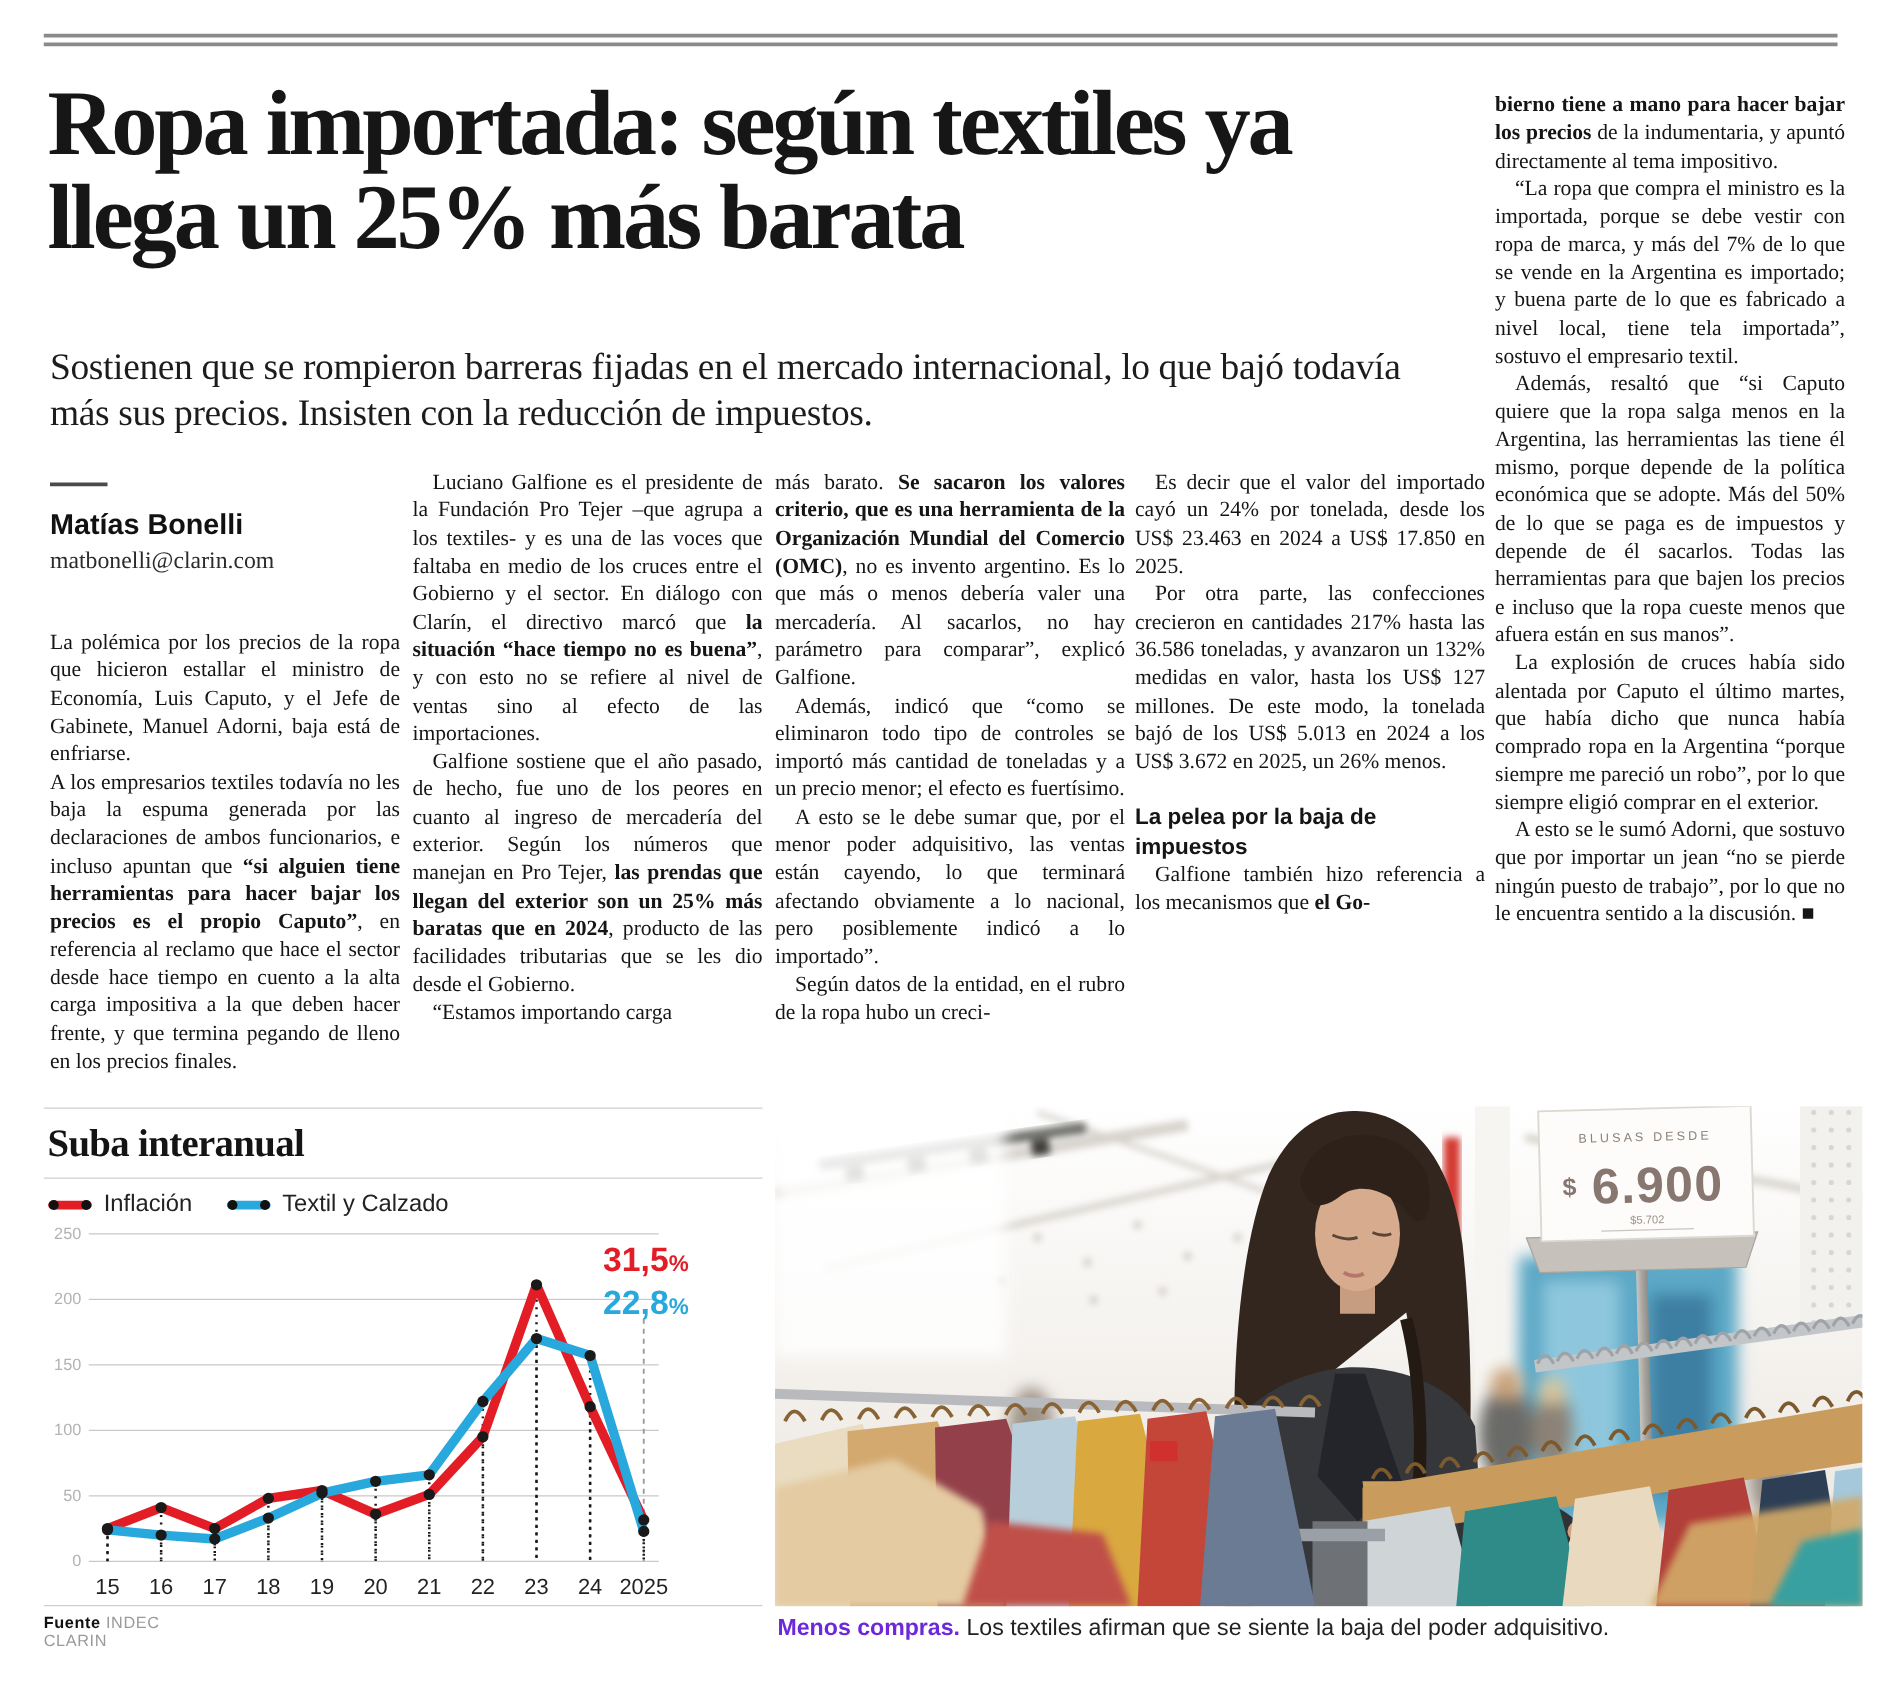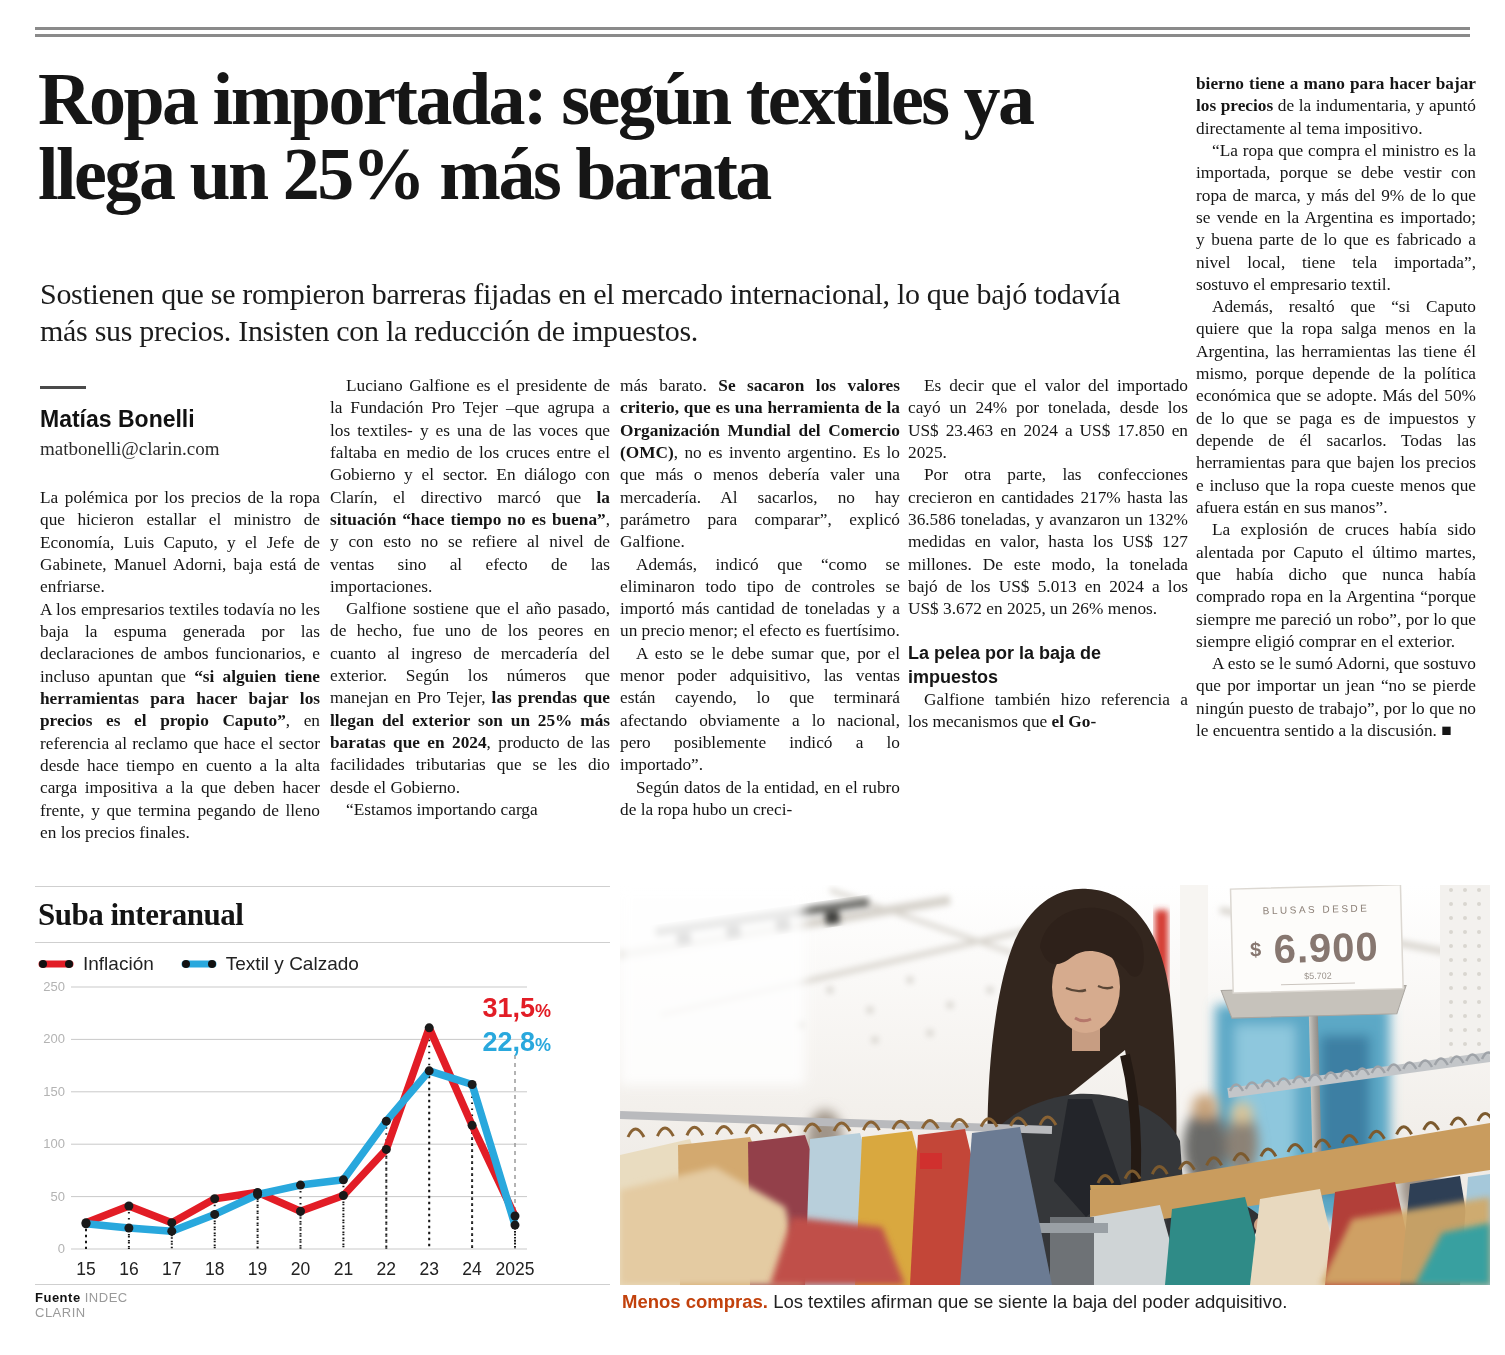--- a/index.html
+++ b/index.html
@@ -12,34 +12,34 @@
             letter-spacing:-2.5px;color:#161616;}
   #subhead{left:40px;top:276px;width:1120px;font-size:30px;line-height:1.22;color:#1c1c1c;letter-spacing:-0.3px;}
   .col{position:absolute;width:280px;overflow:hidden;font-size:17.3px;line-height:1.29;text-align:justify;}
   .col p{margin:0;}
   .col p.ind{text-indent:16px;}
   .col p.spc{margin-top:22px;}
   .col p.phead{font-family:"Liberation Sans",sans-serif;font-size:18px;font-weight:bold;text-align:left;}
   #byline-rule{width:46px;height:3px;background:#4a4a4a;margin:6px 0 16px 0;}
   #byline-author{font-family:"Liberation Sans",sans-serif;font-weight:bold;font-size:23px;color:#111;}
   #byline-email{font-size:19px;color:#2b2b2b;margin-top:2px;}
-  #byline-wrap{margin-bottom:26px;}
+  #byline-wrap{margin-bottom:42px;}
   
   #chart-block{left:35px;top:886px;width:575px;height:434px;}
   #chart-title{font-weight:bold;font-size:31px;letter-spacing:-0.5px;color:#141414;margin:10px 0 0 3px;}
   #chart-legend{display:flex;gap:26px;align-items:center;margin:10px 0 0 2px;
                 font-family:"Liberation Sans",sans-serif;font-size:19px;color:#222;text-align:right;}
   .leg-item{display:flex;align-items:center;gap:8px;}
   #chart-foot{position:absolute;left:0;right:0;top:404px;display:flex;justify-content:space-between;
               font-family:"Liberation Sans",sans-serif;font-size:13px;color:#9a9a9a;letter-spacing:0.5px;flex-direction:column;}
   #chart-foot b{color:#111;}
   
   #photo-caption{left:622px;top:1291px;width:870px;font-family:"Liberation Sans",sans-serif;
                  font-size:18.5px;color:#222;}
-  #photo-caption b{font-weight:bold;color:#c2410c;text-align:center;}
+  #photo-caption b{font-weight:bold;color:#6d28d9;text-align:center;}
 </style>
 </head>
 <body>
 
 <div id="page">
 
   <div class="abs rule" style="left:35px;top:27px;width:1435px;"></div>
   <div class="abs rule" style="left:35px;top:34px;width:1435px;"></div>
 
   <div class="abs" id="headline">Ropa importada: según textiles ya llega un 25% más barata</div>
@@ -66,21 +66,21 @@
       <p class="ind"><span>Según datos de la entidad, en el rubro de la ropa hubo un creci-</span></p>
     </div>
   <div class="col" style="left:908px;top:375px;height:483px;">
       <p class="ind"><span>Es decir que el valor del importado cayó un 24% por tonelada, desde los US$ 23.463 en 2024 a US$ 17.850 en 2025.</span></p>
       <p class="ind"><span>Por otra parte, las confecciones crecieron en cantidades 217% hasta las 36.586 toneladas, y avanzaron un 132% medidas en valor, hasta los US$ 127 millones. De este modo, la tonelada bajó de los US$ 5.013 en 2024 a los US$ 3.672 en 2025, un 26% menos.</span></p>
       <p class="spc phead"><b>La pelea por la baja de impuestos</b></p>
       <p class="ind"><span>Galfione también hizo referencia a los mecanismos que </span><b>el Go-</b></p>
     </div>
   <div class="col" style="left:1196px;top:73px;height:786px;">
       <p><b>bierno tiene a mano para hacer bajar los precios</b><span> de la indumentaria, y apuntó directamente al tema impositivo.</span></p>
-      <p class="ind"><span>“La ropa que compra el ministro es la importada, porque se debe vestir con ropa de marca, y más del 9% de lo que se vende en la Argentina es importado; y buena parte de lo que es fabricado a nivel local, tiene tela importada”, sostuvo el empresario textil.</span></p>
+      <p class="ind"><span>“La ropa que compra el ministro es la importada, porque se debe vestir con ropa de marca, y más del 7% de lo que se vende en la Argentina es importado; y buena parte de lo que es fabricado a nivel local, tiene tela importada”, sostuvo el empresario textil.</span></p>
       <p class="ind"><span>Además, resaltó que “si Caputo quiere que la ropa salga menos en la Argentina, las herramientas las tiene él mismo, porque depende de la política económica que se adopte. Más del 50% de lo que se paga es de impuestos y depende de él sacarlos. Todas las herramientas para que bajen los precios e incluso que la ropa cueste menos que afuera están en sus manos”.</span></p>
       <p class="ind"><span>La explosión de cruces había sido alentada por Caputo el último martes, que había dicho que nunca había comprado ropa en la Argentina “porque siempre me pareció un robo”, por lo que siempre eligió comprar en el exterior.</span></p>
       <p class="ind"><span>A esto se le sumó Adorni, que sostuvo que por importar un jean “no se pierde ningún puesto de trabajo”, por lo que no le encuentra sentido a la discusión. ■</span></p>
     </div>
 
   <div class="abs" id="chart-block">
     <div class="thinrule" style="width:575px;"></div>
     <div id="chart-title">Suba interanual</div>
     <div class="thinrule" style="width:575px;margin-top:9px;"></div>
     <div id="chart-legend">

